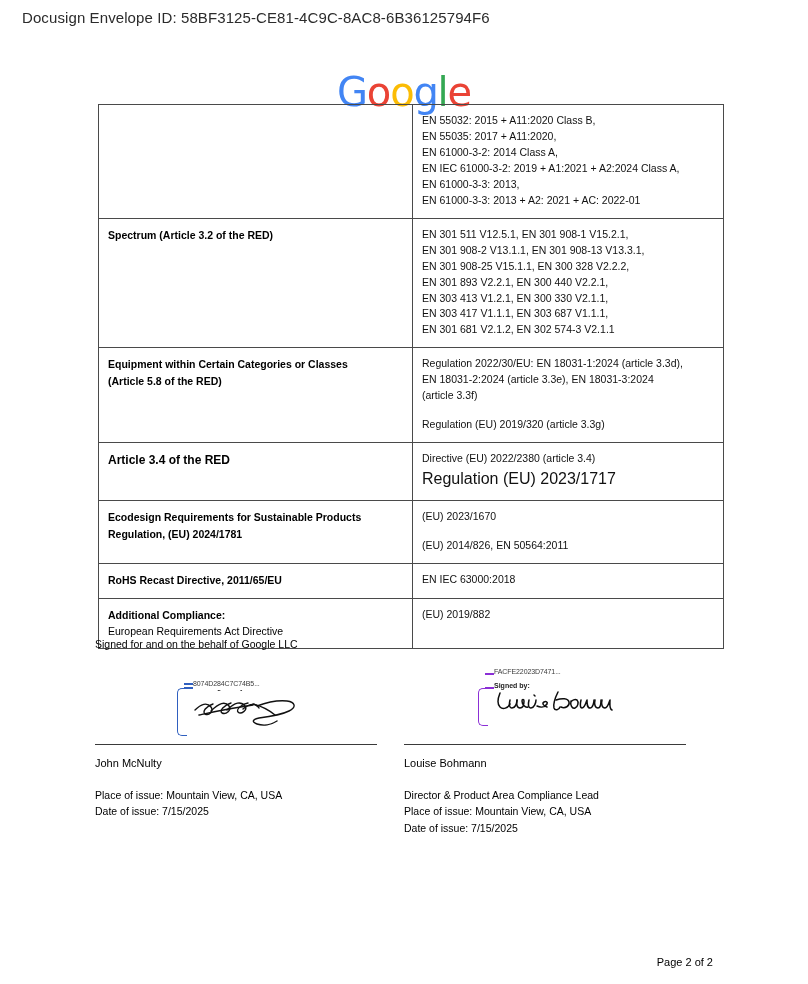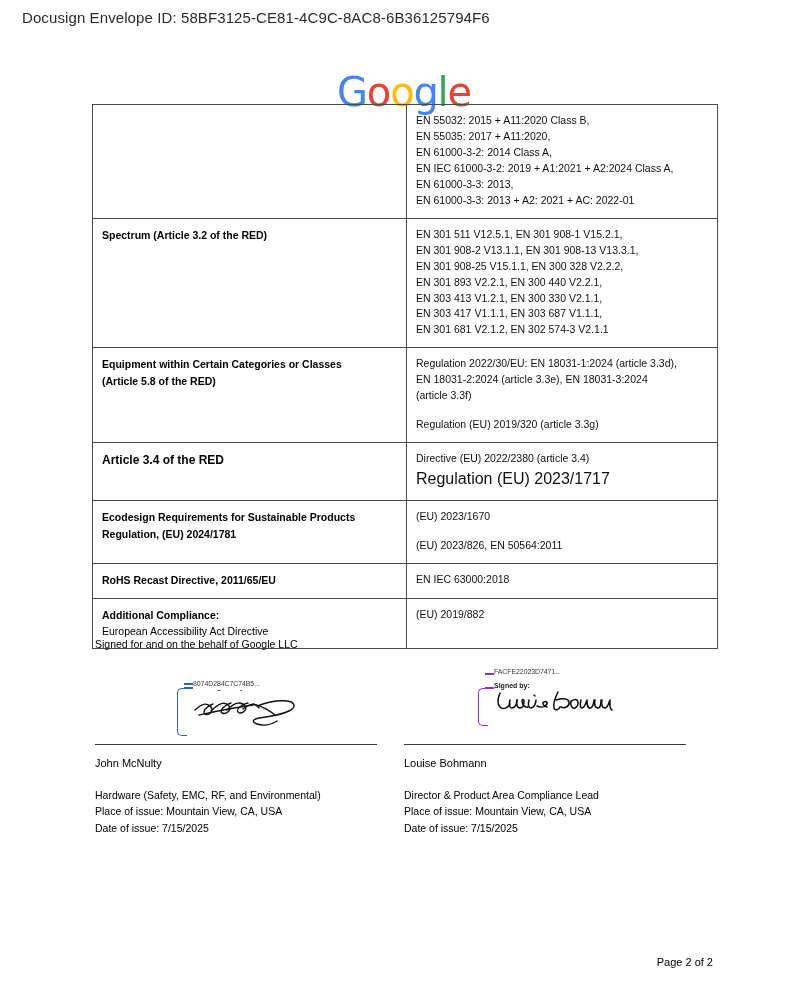--- a/index.html
+++ b/index.html
@@ -41,21 +41,21 @@
     letter-spacing: -1.2px;
     font-weight: 400;
     display: inline-block;
     margin-top: 28px;
   }
   .glogo span { display: inline; }
 
   
   .cert-table {
     position: absolute;
-    left: 92px;
+    left: 98px;
     top: 104px;
     width: 625px;
     border-collapse: collapse;
     table-layout: fixed;
   }
   .cert-table td {
     border: 1px solid #4a4a4a;
     vertical-align: top;
     padding: 8px 9px 9px 9px;
   }
@@ -239,31 +239,31 @@
         <span style="display:block">Directive (EU) 2022/2380 (article 3.4)</span>
         <span class="bigger" style="display:block">Regulation (EU) 2023/1717</span>
       </td>
     </tr>
     <tr>
       <td class="col-left" style="white-space:pre-line">Ecodesign Requirements for Sustainable Products
 Regulation, (EU) 2024/1781</td>
       <td class="col-right">
         <span style="display:block">(EU) 2023/1670</span>
         <span class="gap-line"></span>
-        <span>(EU) 2023/826, EN 50564:2011</span>
+        <span>(EU) 2014/826, EN 50564:2011</span>
       </td>
     </tr>
     <tr>
       <td class="col-left">RoHS Recast Directive, 2011/65/EU</td>
       <td class="col-right">EN IEC 63000:2018</td>
     </tr>
     <tr>
       <td class="col-left">
         <span style="display:block">Additional Compliance:</span>
-        <span class="sub-normal">European Accessibility Act Directive</span>
+        <span class="sub-normal">European Requirements Act Directive</span>
       </td>
       <td class="col-right">(EU) 2019/882</td>
     </tr>
   </tbody>
 </table>
 
 <div class="signed-for">Signed for and on the behalf of Google LLC</div>
 
 <div class="sig-col left">
   <div class="ds-stamp">
@@ -284,21 +284,20 @@
             <path d="M62 10 C70 12, 78 16, 84 21"></path>
           </g>
         </svg>
       </div>
       <div class="ds-id">8074D284C7C74B5...</div>
     </div>
   </div>
   <div class="sig-rule"></div>
   <div class="sig-name">John McNulty</div>
   <div class="sig-details">
-    <div>Hardware (Safety, EMC, RF, and Environmental)</div>
     <div>Place of issue: Mountain View, CA, USA</div>
     <div>Date of issue: 7/15/2025</div>
   </div>
 </div>
 
 <div class="sig-col right">
   <div class="ds-stamp purple">
     <div class="stamp-block-right">
       <div class="bracket" style="border-color: rgb(139, 47, 214);"></div>
       <div class="ds-line-top" style="background: rgb(139, 47, 214);"></div>

